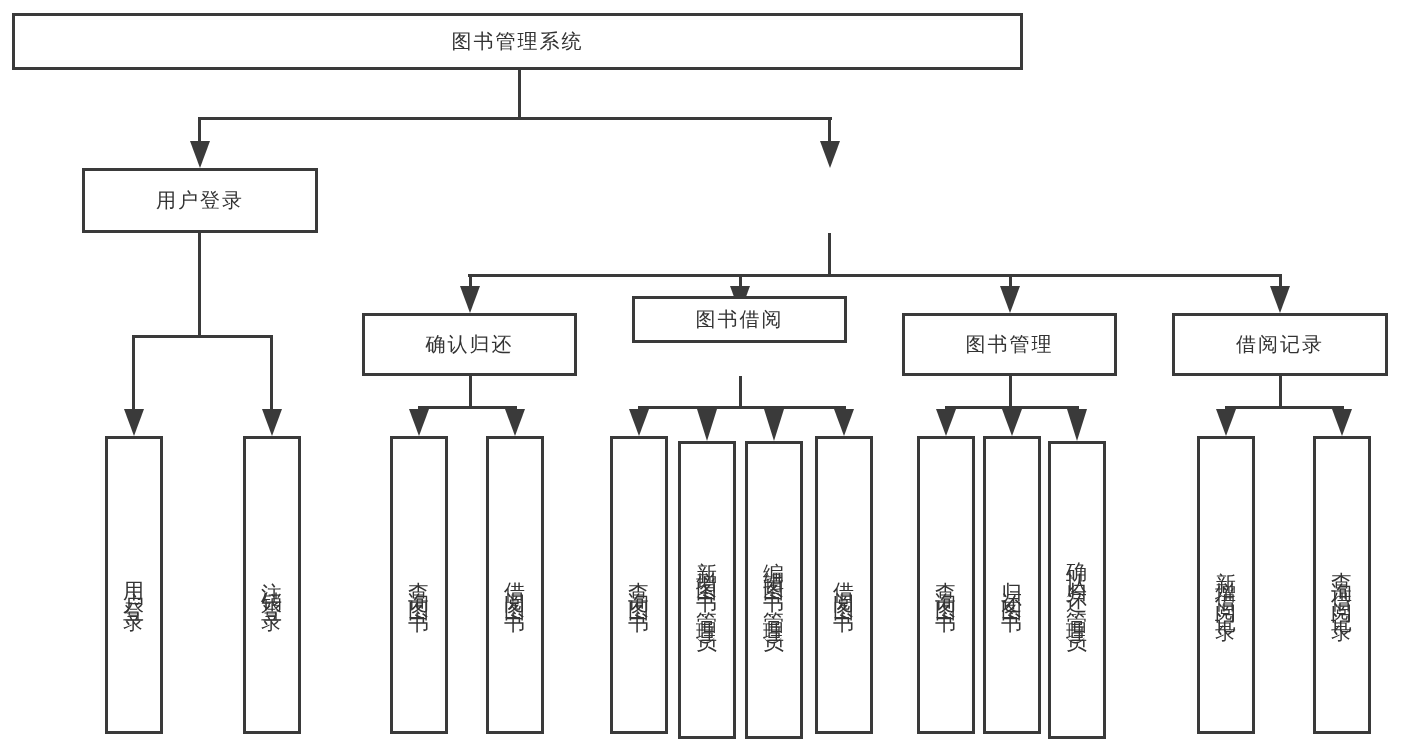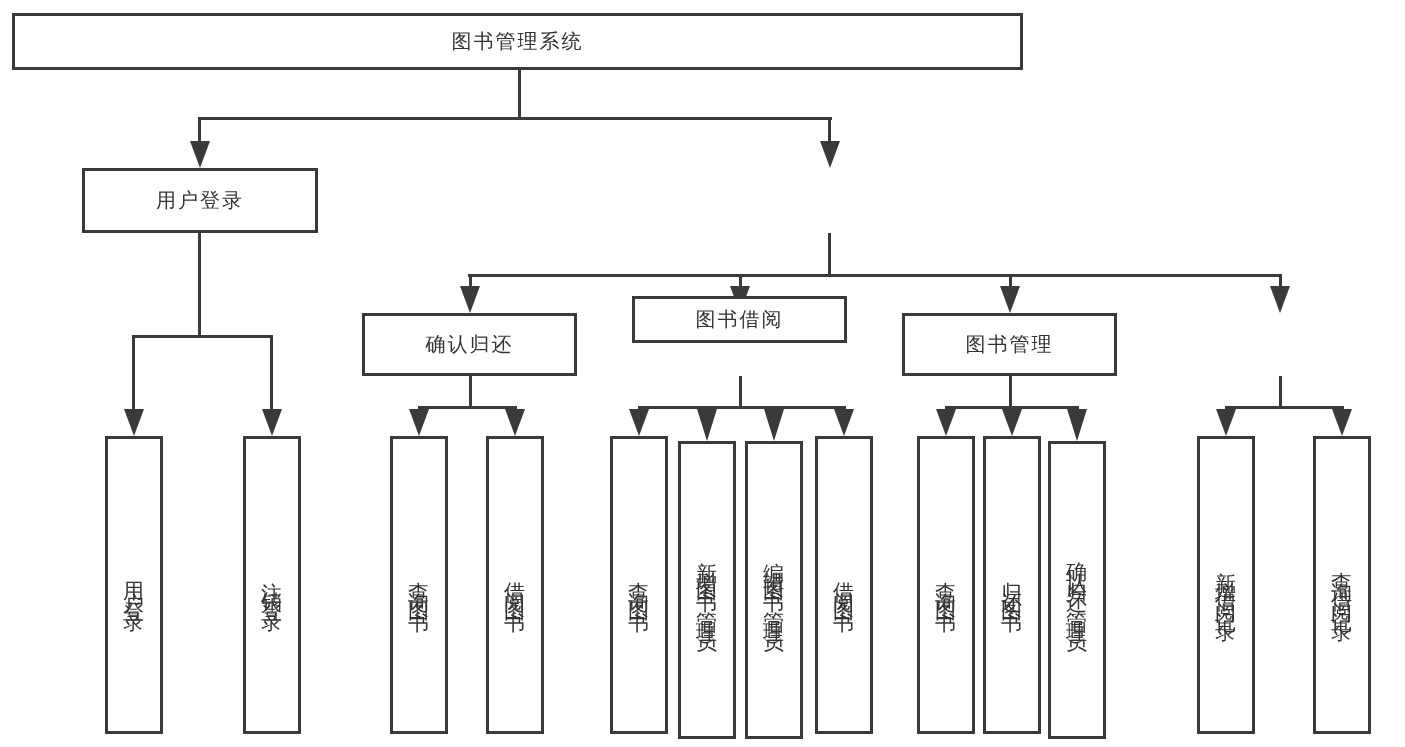--- a/index.html
+++ b/index.html
@@ -83,20 +83,23 @@
 
   <div class="box" style="left:362px;top:313px;width:215px;height:63px">
     <span class="hlabel">确认归还</span>
   </div>
   <div class="box" style="left:632px;top:296px;width:215px;height:47px">
     <span class="hlabel">图书借阅</span>
   </div>
   <div class="box" style="left:902px;top:313px;width:215px;height:63px">
     <span class="hlabel">图书管理</span>
   </div>
+  <div class="box" style="left:1172px;top:313px;width:216px;height:63px">
+    <span class="hlabel">借阅记录</span>
+  </div>
 
   <div class="vline" style="left:469px;top:376px;height:33px"></div>
   <div class="hline" style="left:418px;top:406px;width:99px"></div>
   <div class="arrow" style="left:409px;top:409px"></div>
   <div class="arrow" style="left:505px;top:409px"></div>
 
   <div class="vline" style="left:739px;top:376px;height:33px"></div>
   <div class="hline" style="left:638px;top:406px;width:208px"></div>
   <div class="arrow" style="left:629px;top:409px"></div>
   <div class="arrow tall" style="left:697px;top:409px"></div>

